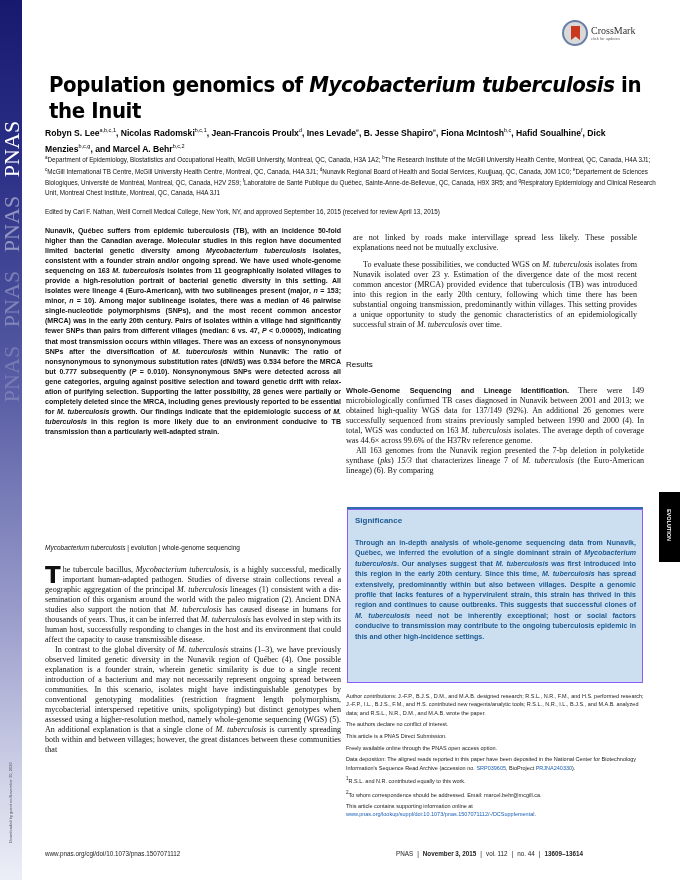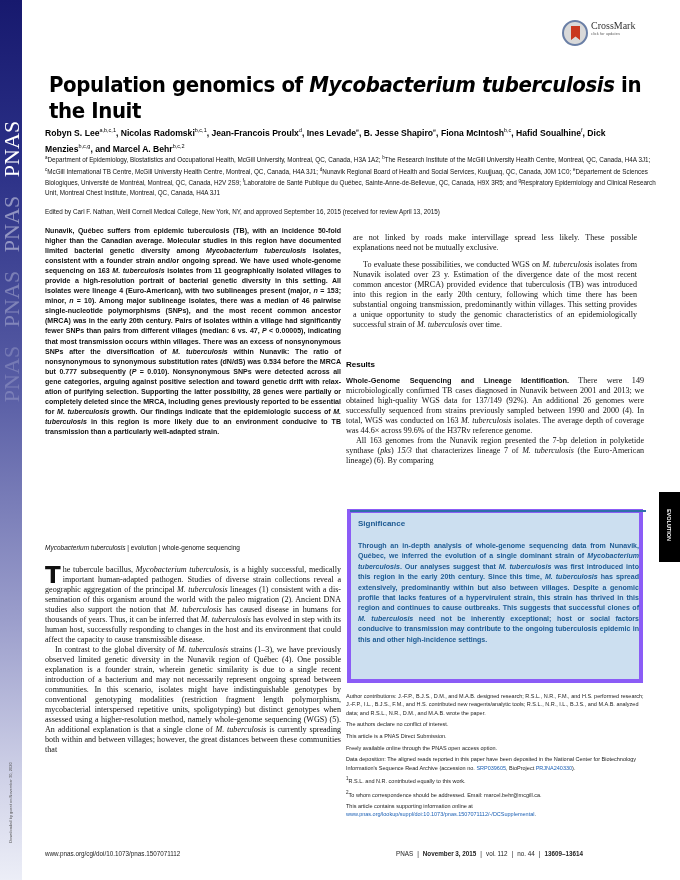--- a/index.html
+++ b/index.html
@@ -2,21 +2,21 @@
 <html><head>
 <meta charset="utf-8">
 <style>
   html, body { margin: 0; padding: 0; }
   body { width: 680px; height: 880px; background: #ffffff; position: relative; overflow: hidden; font-family: "Liberation Sans", sans-serif; color: #111; }
   .sidebar { position: absolute; left: 0; top: 0; width: 22px; height: 880px;
     background: linear-gradient(to bottom, #17196e 0%, #2a2f86 18%, #5a5fa6 45%, #9a9dcb 70%, #d4d6ea 90%, #eceef7 100%); overflow: hidden; }
   .sidebar-logos { position: absolute; left: 2px; top: 0; width: 18px; height: 880px; }
   .sidebar-logo { position: absolute; left: -40px; width: 100px; text-align: center; transform: rotate(-90deg); font-family: "Liberation Serif", serif; font-size: 22px; letter-spacing: 0px; color: #fff; line-height: 18px; }
   .sidebar-note { position: absolute; left: -55px; top: 800px; width: 130px; transform: rotate(-90deg); font-size: 4px; color: #555; text-align: center; }
-  .crossmark { position: absolute; left: 562px; top: 20px; display: flex; gap: 3px; }
+  .crossmark { position: absolute; left: 562px; top: 20px; display: flex; align-items: center; gap: 3px; }
   .crossmark-icon { width: 26px; height: 26px; border-radius: 50%; background: #d9d9d9; border: 2px solid #6a7fa6; box-sizing: border-box; position: relative; }
   .crossmark-icon::after { content: ""; position: absolute; left: 7px; top: 4px; width: 9px; height: 14px; background: #c9381f; clip-path: polygon(0 0,100% 0,100% 100%,50% 75%,0 100%); }
   .crossmark-text { display: flex; flex-direction: column; }
   .crossmark-title { font-family: "Liberation Serif", serif; font-size: 10px; color: #333; }
   .crossmark-sub { font-size: 4px; color: #666; }
   .title { position: absolute; left: 45px; top: 68px; width: 610px; font-family: "DejaVu Sans", sans-serif; font-size: 22px; line-height: 26px; font-weight: bold; color: #000; letter-spacing: -0.4px; font-stretch: condensed; }
   .title i { font-style: italic; }
   .authors { position: absolute; left: 45px; top: 124px; width: 610px; font-size: 8.6px; line-height: 13px; font-weight: bold; color: #000; }
   .authors sup { font-size: 5.5px; font-weight: normal; }
   .affil { position: absolute; left: 45px; top: 153px; width: 612px; font-size: 6.3px; line-height: 9.5px; color: #111; }
@@ -24,25 +24,25 @@
   .edited { position: absolute; left: 45px; top: 208px; width: 612px; font-size: 6.3px; color: #111; }
   .abstract { position: absolute; left: 45px; top: 226px; width: 296px; font-size: 7.05px; line-height: 10.05px; font-weight: bold; text-align: justify; color: #111; hyphens: manual; }
   .keywords { position: absolute; left: 45px; top: 544px; width: 296px; font-size: 6.5px; color: #111; }
   .body-text { font-family: "Liberation Serif", serif; font-size: 8.1px; line-height: 10.0px; text-align: justify; color: #111; }
   .col1-body { position: absolute; left: 45px; top: 565px; width: 296px; }
   .col1-body p { margin: 0; }
   .dropcap { float: left; font-family: "DejaVu Sans", sans-serif; font-weight: bold; font-size: 23px; line-height: 19px; margin: 1px 2px 0 0; }
   .indent { text-indent: 10px; }
   .col2-top { position: absolute; left: 346px; top: 226px; width: 298px; }
   .col2-top p { margin: 7px; }
-  .results-head { position: absolute; left: 346px; top: 360px; font-size: 8px; font-weight: bold; color: #000; }
-  .col2-results { position: absolute; left: 346px; top: 376px; width: 298px; }
+  .results-head { position: absolute; left: 346px; top: 360px; font-size: 8px; font-weight: normal; color: #000; }
+  .col2-results { position: absolute; left: 346px; top: 386px; width: 298px; }
   .col2-results p { margin: 0; }
   .runin { font-family: "Liberation Sans", sans-serif; font-weight: bold; font-size: 7.4px; }
-  .sig-box { position: absolute; left: 347px; top: 509px; width: 296px; height: 174px; background: #ccdff0; border: 4px solid #8b5cf6; box-sizing: border-box; }
+  .sig-box { position: absolute; left: 347px; top: 509px; width: 296px; height: 174px; background: #ccdff0; border: 1px solid #8b5cf6; box-sizing: border-box; }
   .sig-box::before { content: ""; position: absolute; left: -1px; top: -3px; width: 296px; height: 2px; background: #2f6fa8; }
   .sig-title { position: absolute; left: 7px; top: 6px; font-size: 8px; font-weight: bold; color: #1d5a92; }
   .sig-text { position: absolute; left: 7px; top: 28px; width: 281px; font-size: 7.05px; line-height: 10.4px; font-weight: bold; color: #1d5a92; text-align: justify; }
   .notes { position: absolute; left: 346px; top: 692px; width: 298px; font-size: 5.5px; line-height: 8.4px; color: #222; }
   .notes p { margin: 0 0 3.2px 0; }
   .notes .link { color: #1a5fb4; }
   .tab { position: absolute; left: 659px; top: 492px; width: 21px; height: 70px; background: #000; }
   .tab-label { position: absolute; left: -20px; top: 30px; width: 60px; text-align: center; transform: rotate(90deg); color: #fff; font-size: 5.5px; font-weight: bold; }
   .footer-doi { position: absolute; left: 45px; top: 850px; font-size: 6.3px; color: #222; }
   .footer-right { position: absolute; left: 396px; top: 850px; font-size: 6.3px; color: #222; display: flex; gap: 4px; }

